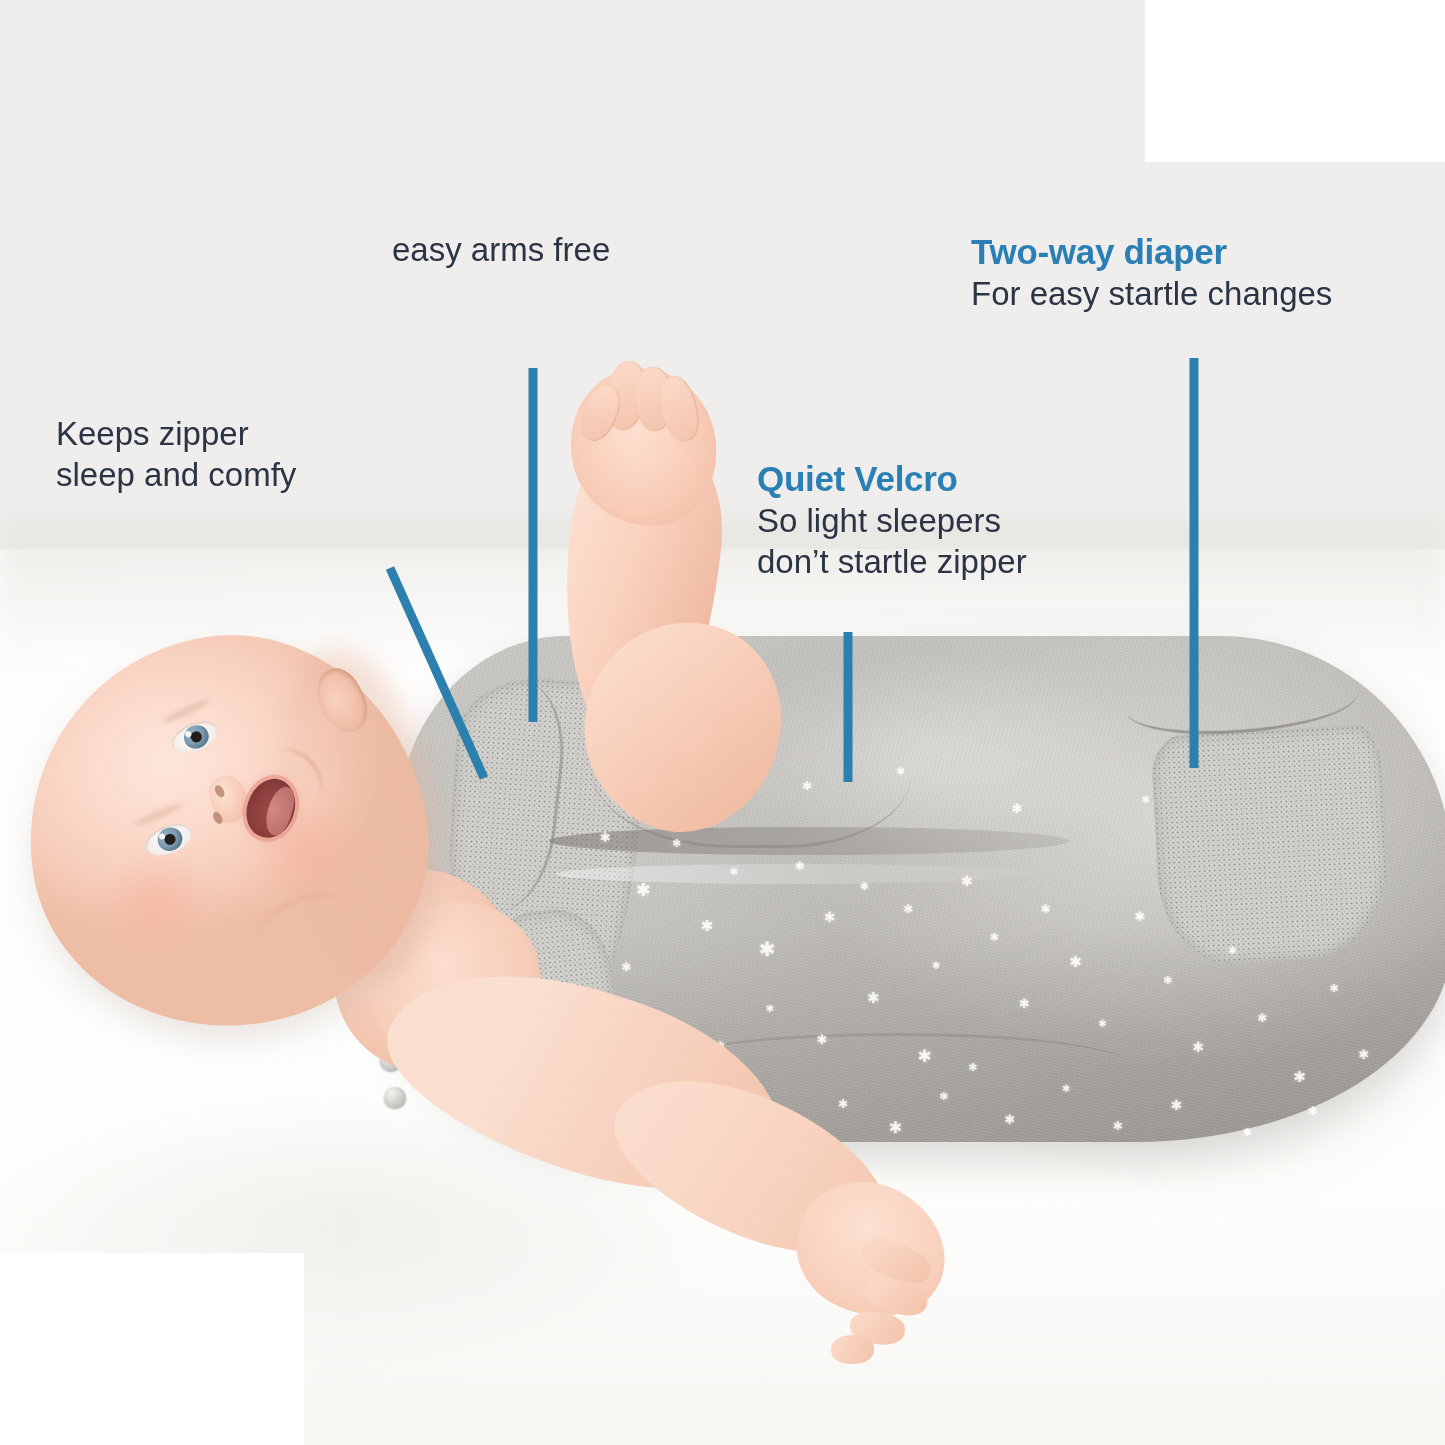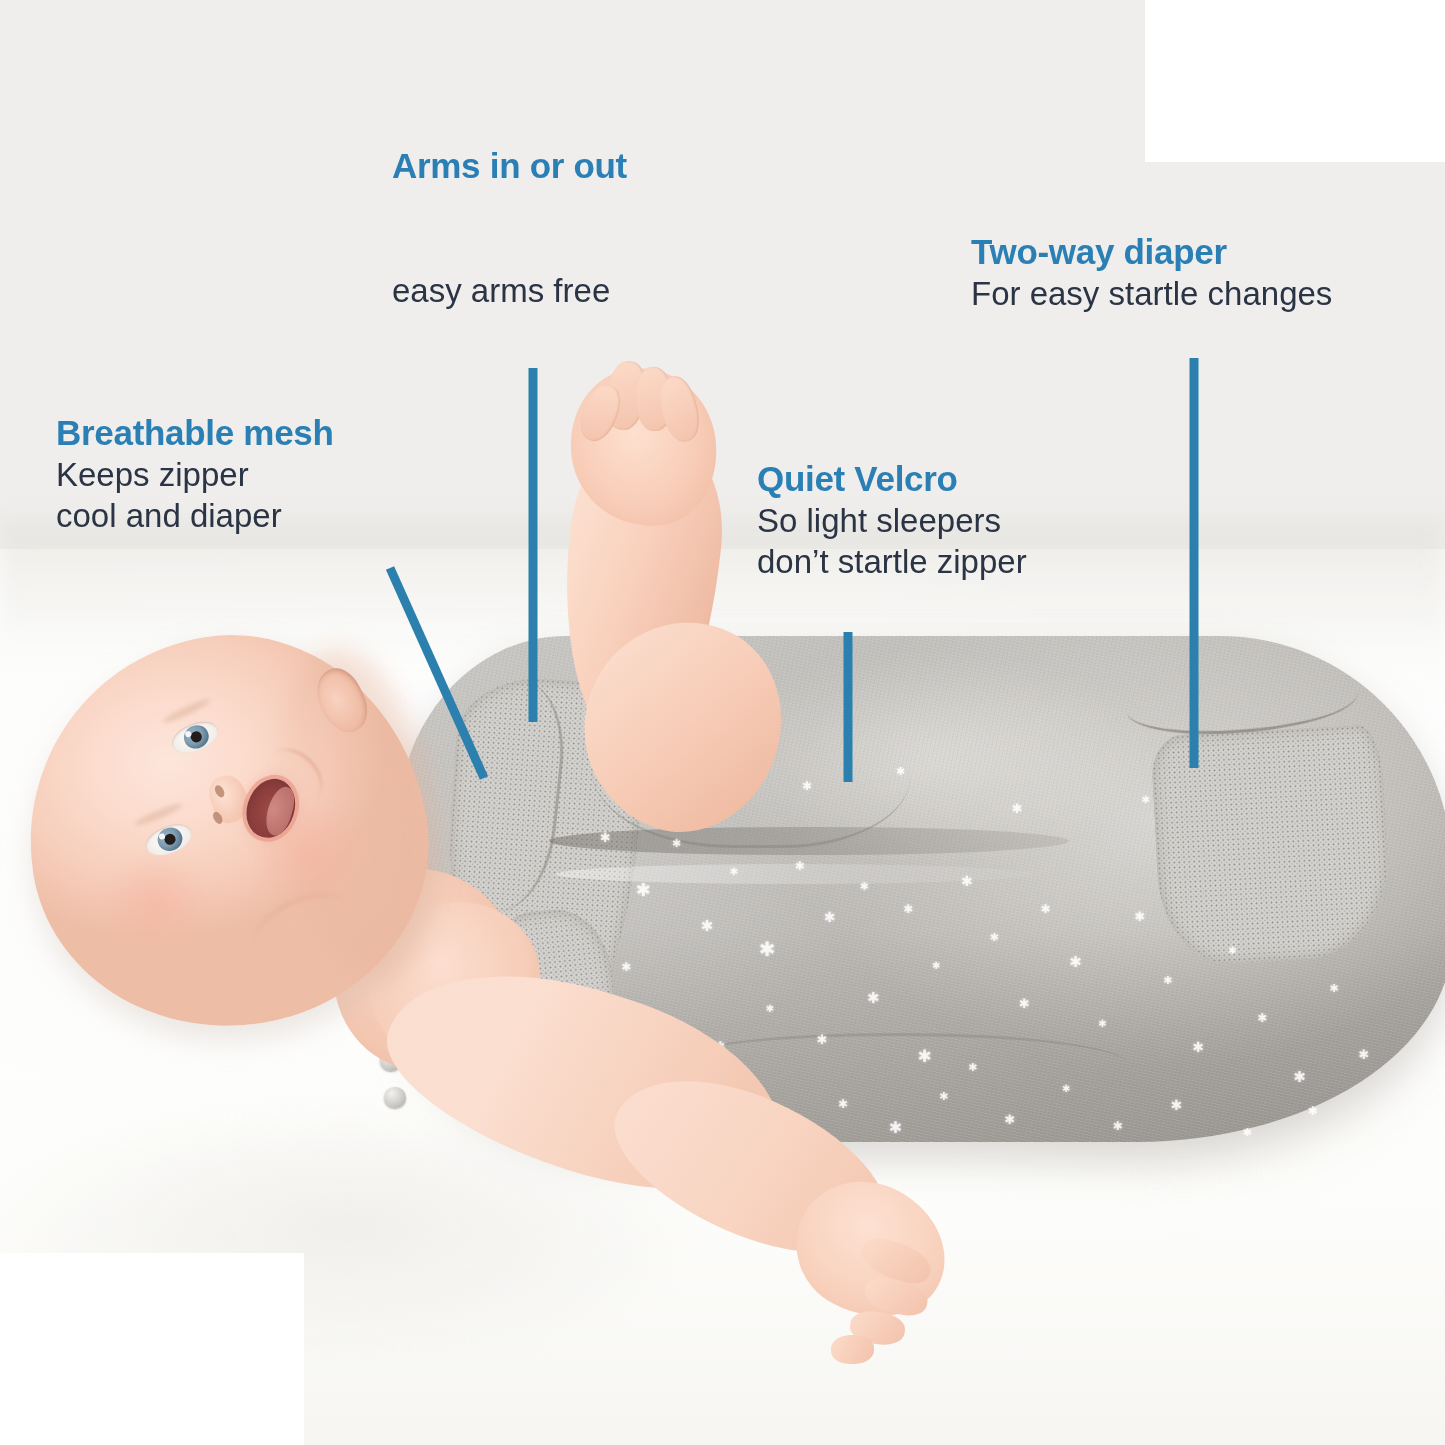--- a/index.html
+++ b/index.html
@@ -627,29 +627,27 @@
   </div>
 
   <svg class="leader-svg" viewBox="0 0 1445 1445">
     <line id="leader-breathable-mesh" stroke="#2b80ad" stroke-width="9" stroke-linecap="butt" x1="390" y1="568" x2="484" y2="778"></line>
     <line id="leader-arms-in-or-out" stroke="#2b80ad" stroke-width="9" stroke-linecap="butt" x1="533" y1="368" x2="533" y2="722"></line>
     <line id="leader-two-way-zipper" stroke="#2b80ad" stroke-width="9" stroke-linecap="butt" x1="1194" y1="358" x2="1194" y2="768"></line>
     <line id="leader-quiet-velcro" stroke="#2b80ad" stroke-width="9" stroke-linecap="butt" x1="848" y1="632" x2="848" y2="782"></line>
   </svg>
 
   <div class="callout" id="callout-breathable-mesh">
-    <p class="callout-title">Breathable mesh</p>
     <p class="callout-body">
       <span>Keeps zipper</span><br>
-      <span>cool and diaper</span>
+      <span>sleep and comfy</span>
     </p>
   </div>
 
   <div class="callout" id="callout-arms">
-    <p class="callout-title">Arms in or out</p>
     <p class="callout-body">
       <br>
       <br>
       <span>easy arms free</span>
     </p>
   </div>
 
   <div class="callout" id="callout-zipper">
     <p class="callout-title">Two-way diaper</p>
     <p class="callout-body">

